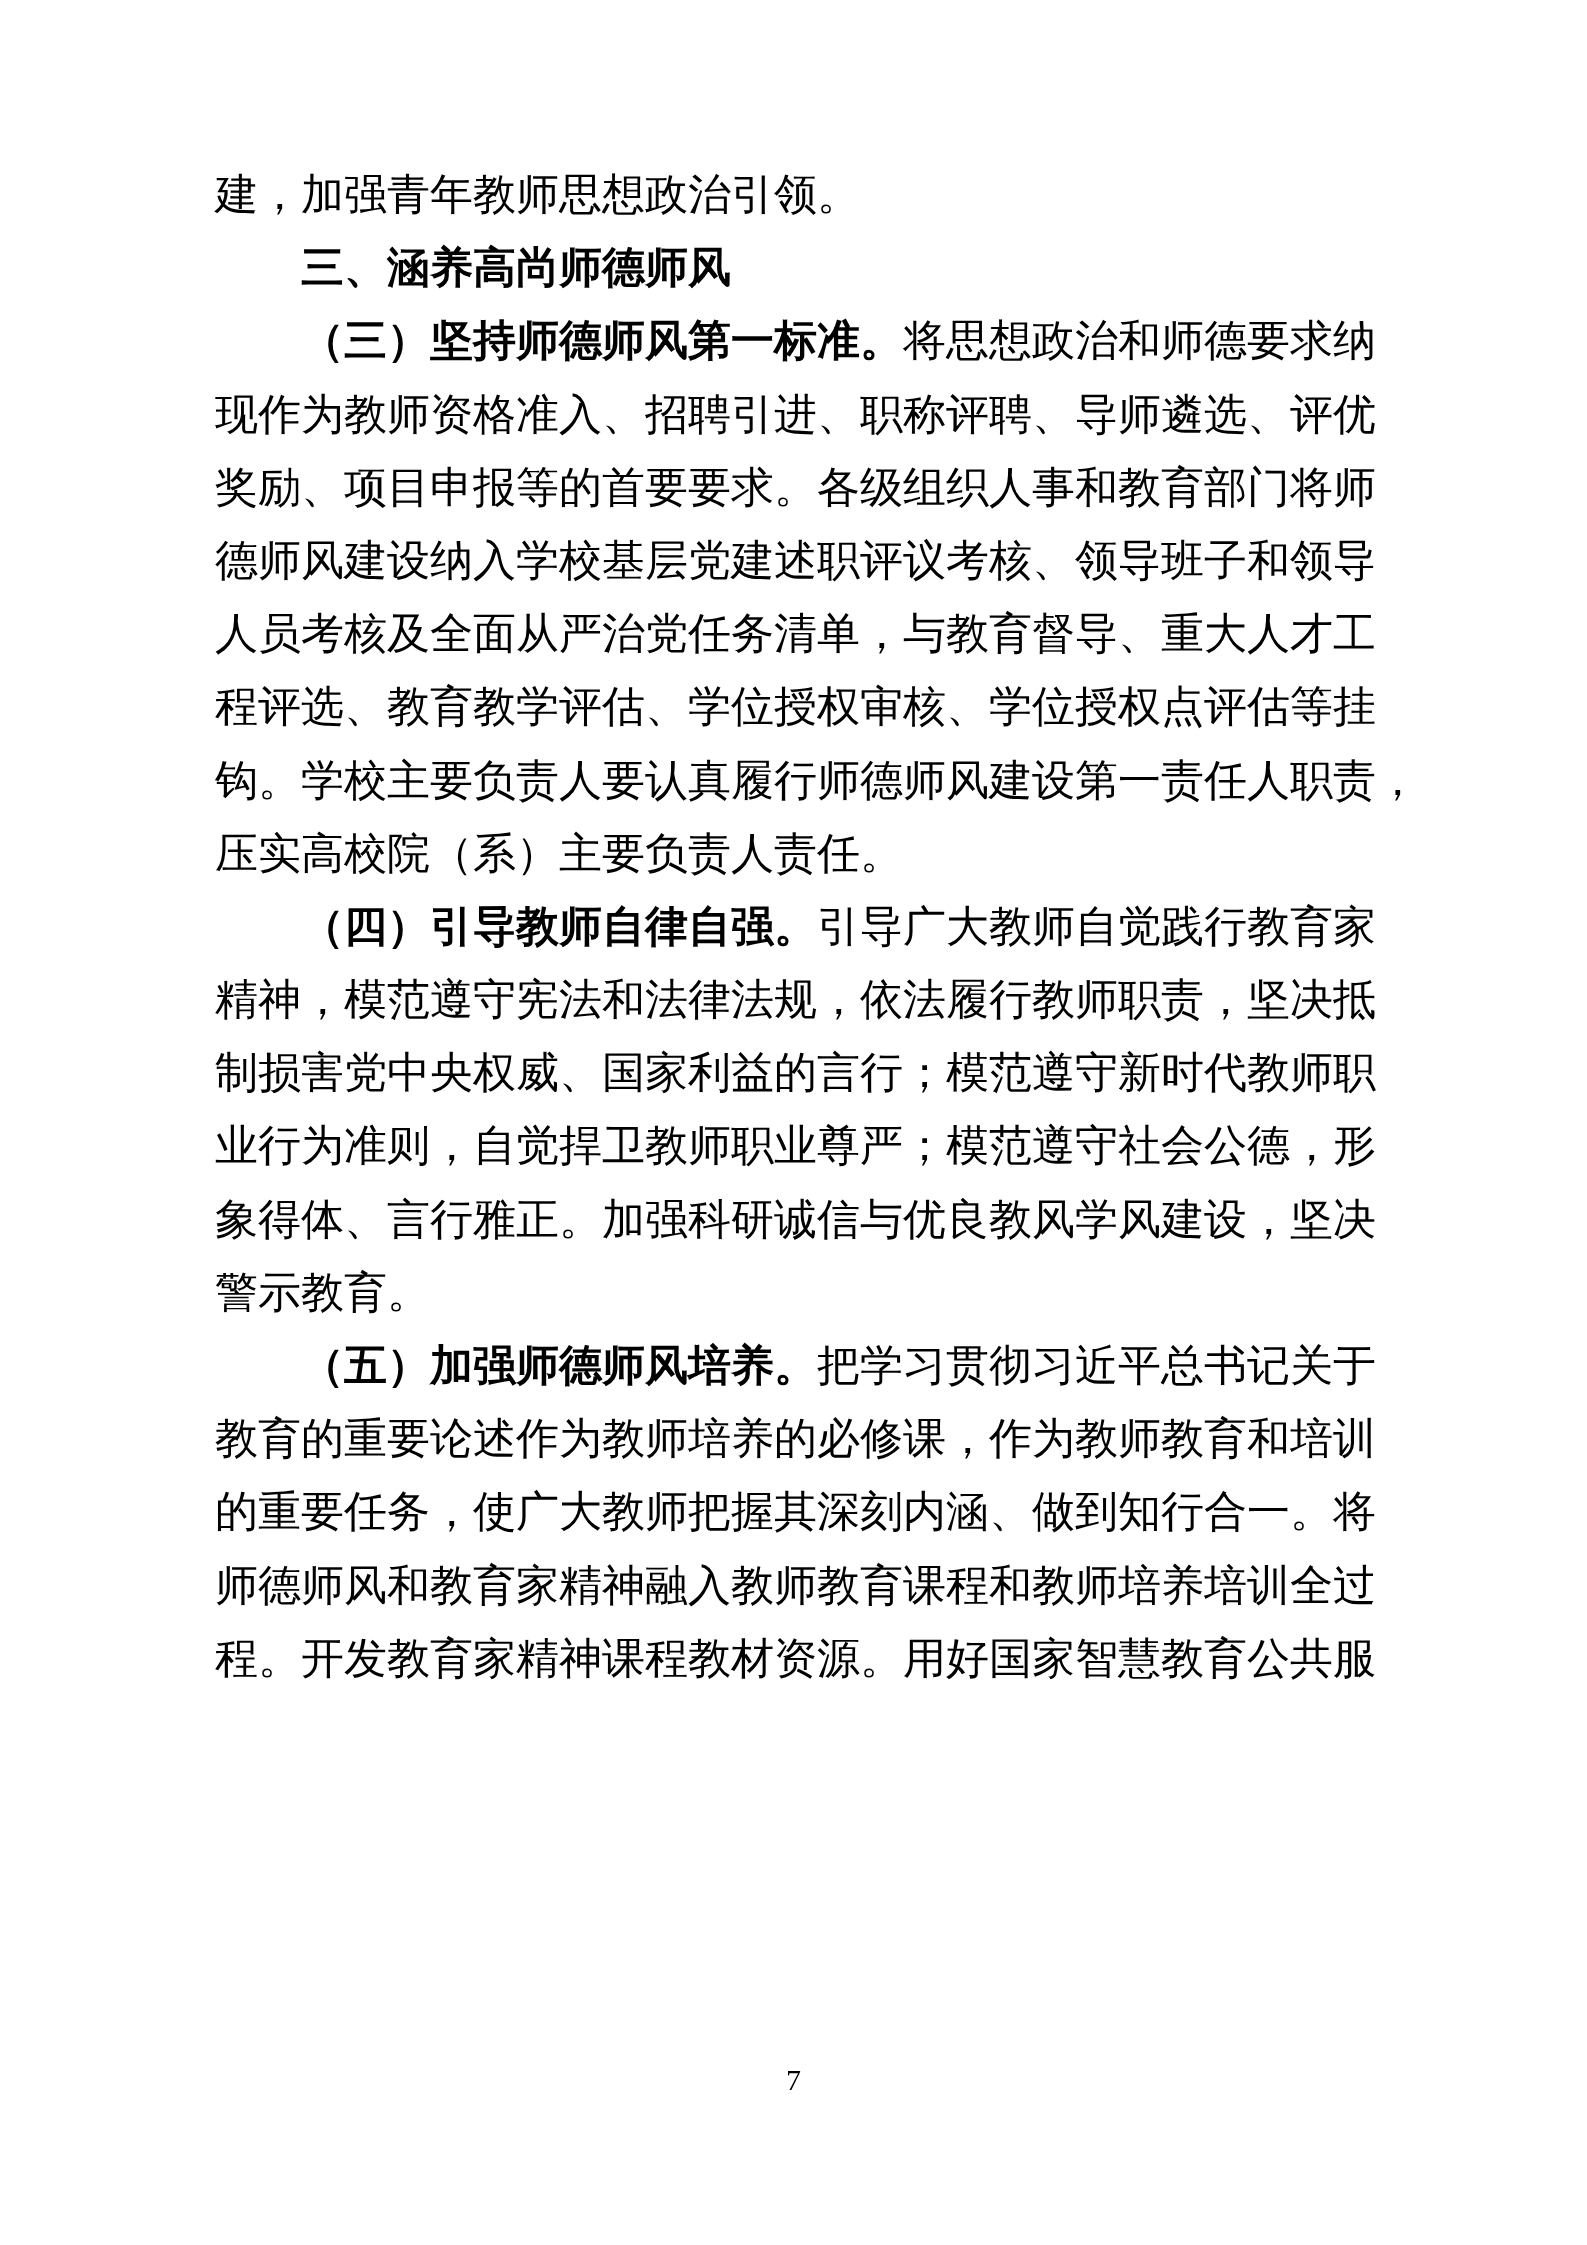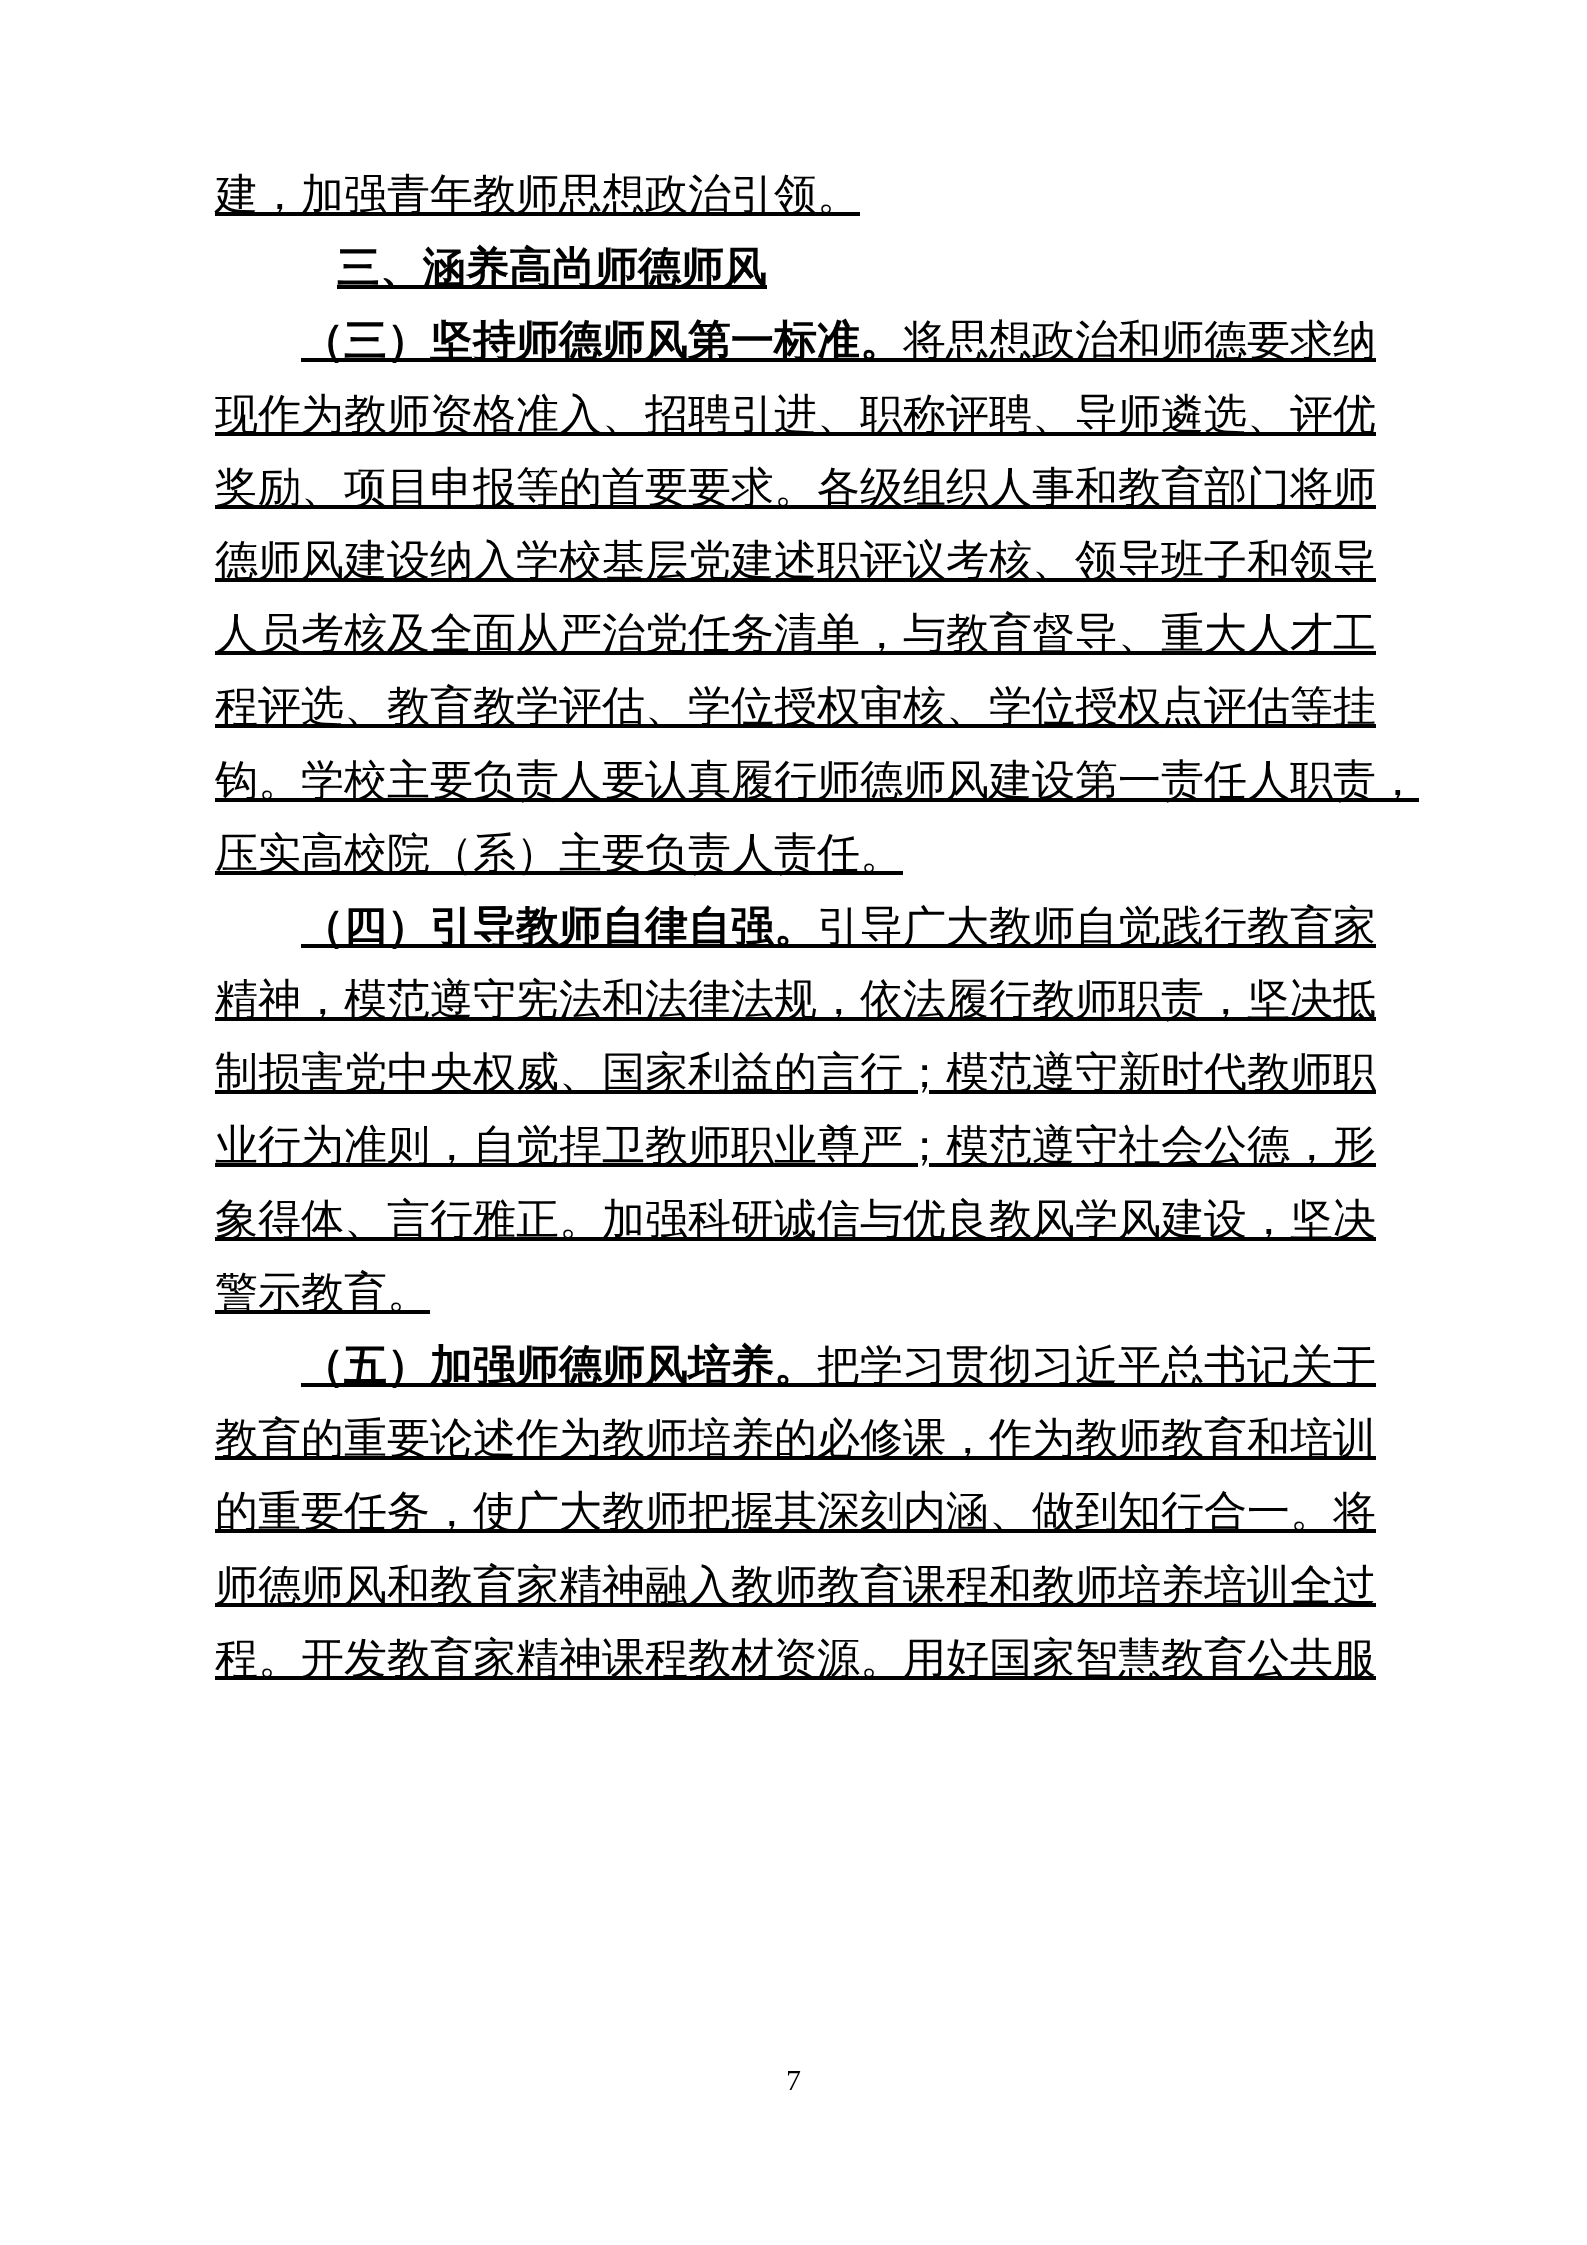--- a/index.html
+++ b/index.html
@@ -21,32 +21,30 @@
     left: 215px;
     top: 158px;
     width: 1161px;
   }
   .line {
     height: 73.2px;
     line-height: 73.2px;
     font-size: 43px;
     white-space: nowrap;
     letter-spacing: 0;
-    text-decoration: underline;
   }
   .ind {
     padding-left: 86px; 
   }
   .lead {
     font-weight: bold;
   }
   .heading .lead {
     font-family: "Liberation Sans", sans-serif;
     font-weight: bold;
-    margin-left: 36px;
   }
   .footer {
     position: absolute;
     top: 2062px;
     left: 0;
     width: 100%;
     text-align: center;
     font-size: 30px;
     line-height: 36px;
     font-family: "Liberation Serif", serif;

